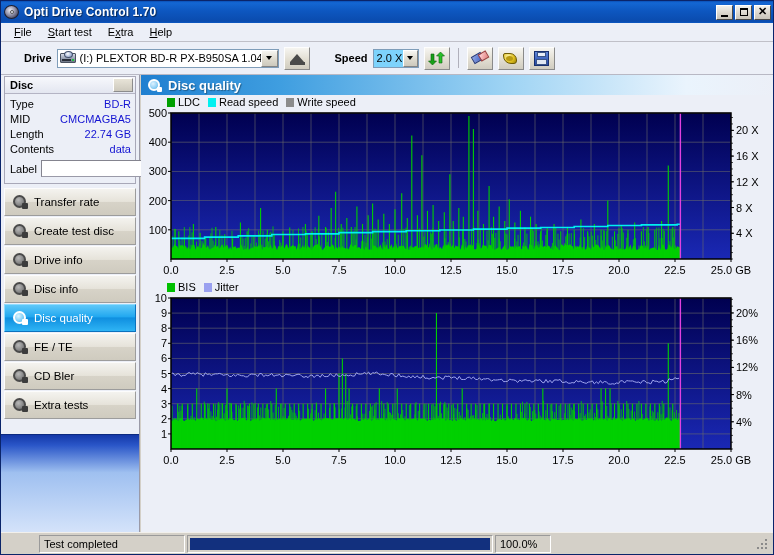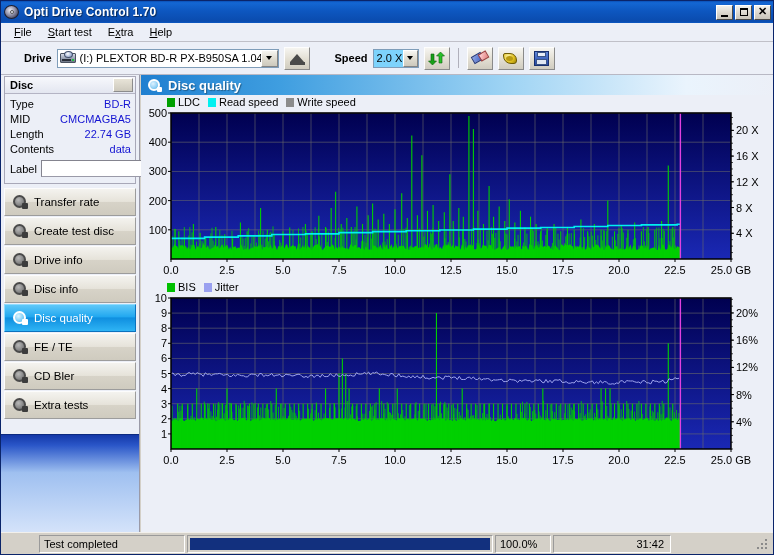--- a/index.html
+++ b/index.html
@@ -1444,21 +1444,20 @@
       </div>
     </div>
   </div>
 
   <div class="statusbar">
     <div class="sb-cell sb-msg">Test completed</div>
     <div class="sb-cell sb-prog">
       <div class="bar" id="progbar" style="width: 100%;"></div>
     </div>
     <div class="sb-cell sb-pct">100.0%</div>
-    <div class="sb-cell sb-time">31:42</div>
     <div class="sb-cell sb-rest"></div>
     <div class="sb-grip">
       <i style="left:10px;top:10px"></i>
         <i style="left:6px;top:10px"></i>
         <i style="left:2px;top:10px"></i>
       <i style="left:10px;top:6px"></i>
         <i style="left:6px;top:6px"></i>
         <i style="left:10px;top:2px"></i>
     </div>
   </div>

